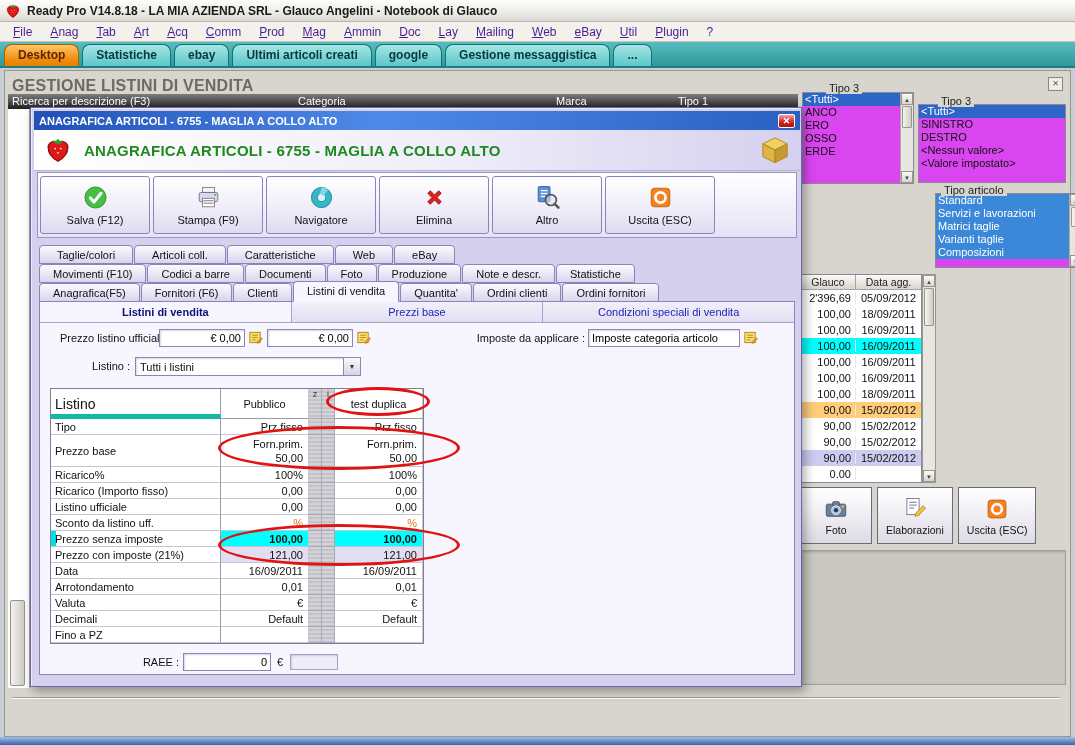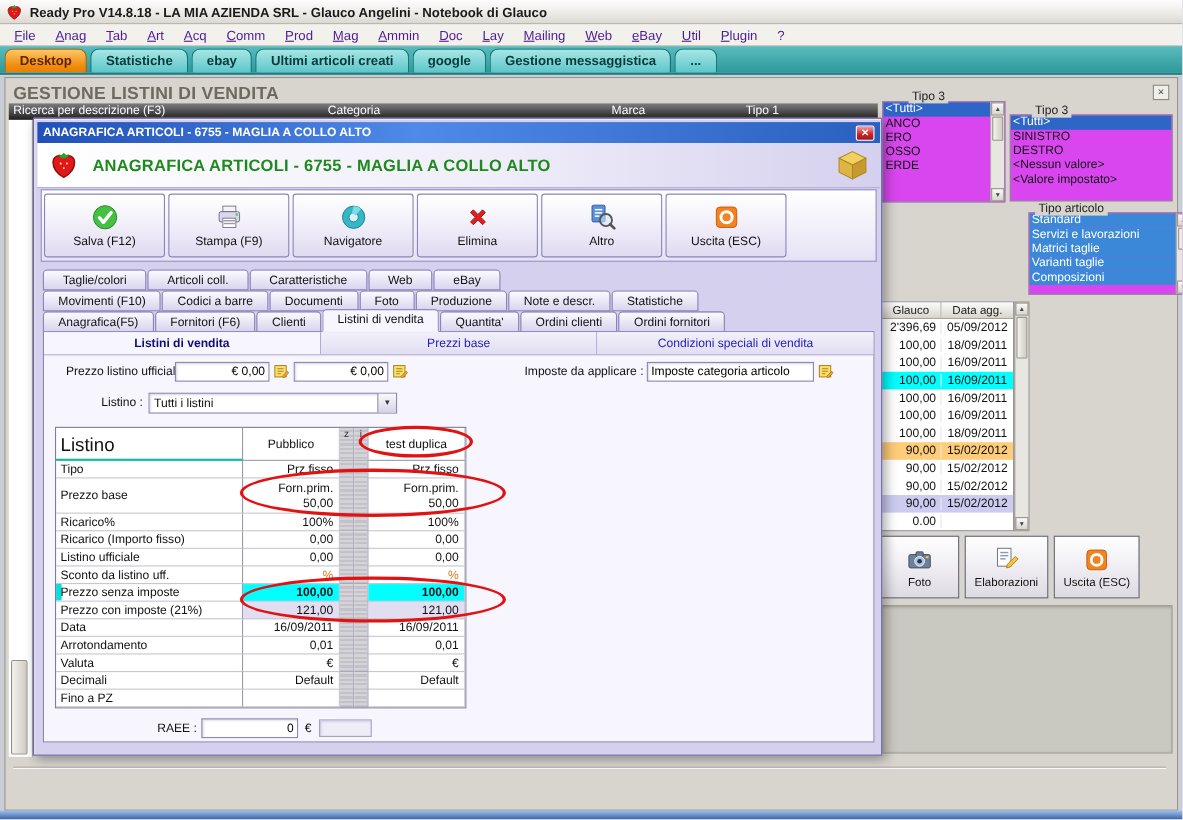--- a/index.html
+++ b/index.html
@@ -92,21 +92,21 @@
 .note-ic { position:absolute; top:2px; width:15px; height:15px; }
 .combo { position:absolute; left:95px; top:1px; width:226px; height:19px; background:#fff; border:1px solid #8c86b4; box-shadow:inset 1px 1px 2px rgba(90,90,140,.25); display:flex; align-items:center; }
 .combo-text { flex:1; padding-left:4px; font-size:11px; }
 .combo-btn { width:17px; height:17px; background:linear-gradient(#fafafa,#d6d3e6); border-left:1px solid #8c86b4; font-size:7px; text-align:center; line-height:17px; color:#333; }
 
 .grid { position:absolute; left:10px; top:86px; width:374px; border:1px solid #7d7d93; background:#fff; }
 .g-head, .g-row { display:grid; grid-template-columns:170px 88px 13px 13px 88px; }
 .g-head { height:30px; }
 .g-row { height:16px; }
 .g-row.tall { height:32px; }
-.g-corner { display:flex; align-items:flex-end; padding:2px 4px; border-right:1px solid #9a9aae; border-bottom:2px solid #14b8a6; font-size:17px; }
+.g-corner { display:flex; align-items:flex-end; padding:2px 4px; border-right:1px solid #9a9aae; border-bottom:5px solid #14b8a6; font-size:14px; }
 .g-colhead { display:flex; align-items:center; justify-content:center; font-size:11px; border-right:1px solid #c6c6d2; border-bottom:1px solid #9a9aae; }
 .g-stripe { background:repeating-linear-gradient(180deg,#d4d4d8 0 2px,#c2c2c8 2px 4px); border-right:1px solid #a8a8b8; border-bottom:1px solid #a8a8b8; }
 .g-shead { font-size:9px; color:#333; display:flex; align-items:flex-start; justify-content:center; }
 .g-label { padding:0 4px; font-size:11px; display:flex; align-items:center; border-right:1px solid #9a9aae; border-bottom:1px solid #c6c6d2; }
 .g-val { font-size:11px; display:flex; flex-direction:column; align-items:flex-end; justify-content:center; padding-right:5px; border-right:1px solid #c6c6d2; border-bottom:1px solid #c6c6d2; }
 .g-line { line-height:14px; }
 .g-row.pct .g-val { color:#e07818; }
 .g-row.cyan .g-val { background:#00ffff; font-weight:bold; }
 .g-row.cyan .g-label { box-shadow:inset 5px 0 0 #00e0e0; }
 .g-row.tint .g-val { background:#e2def2; }

